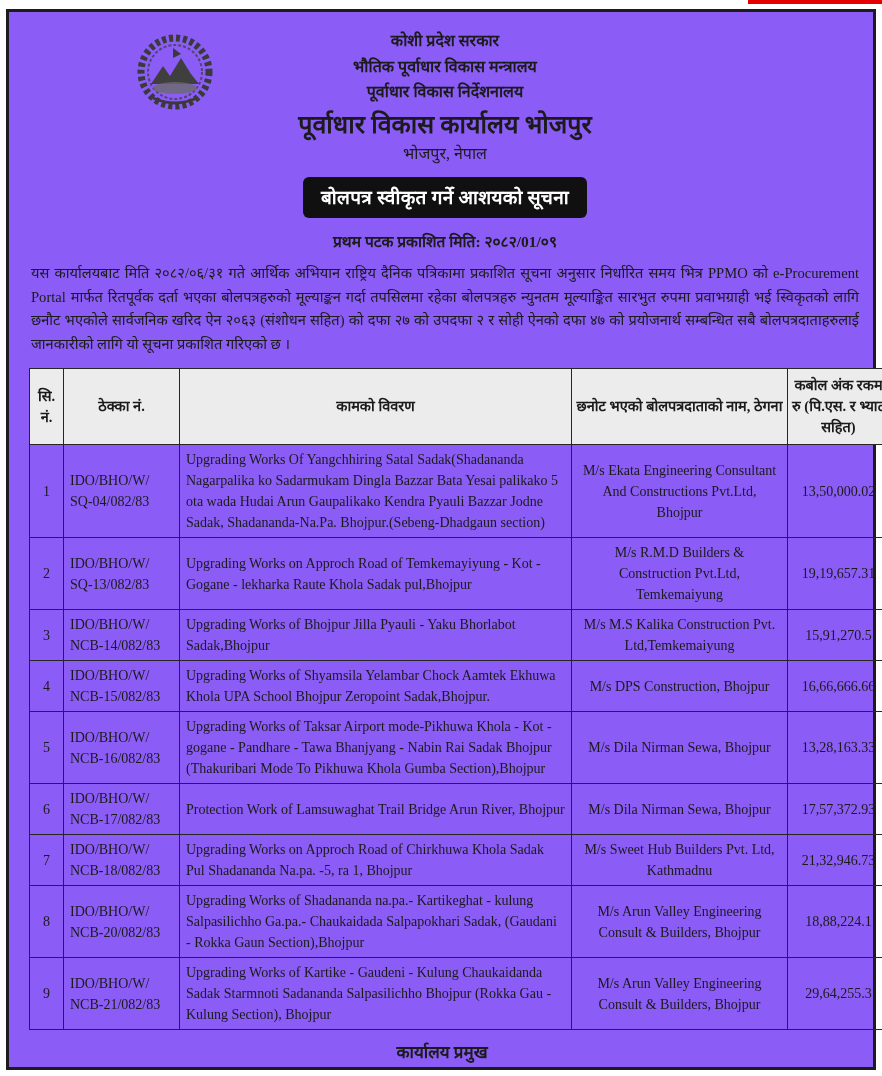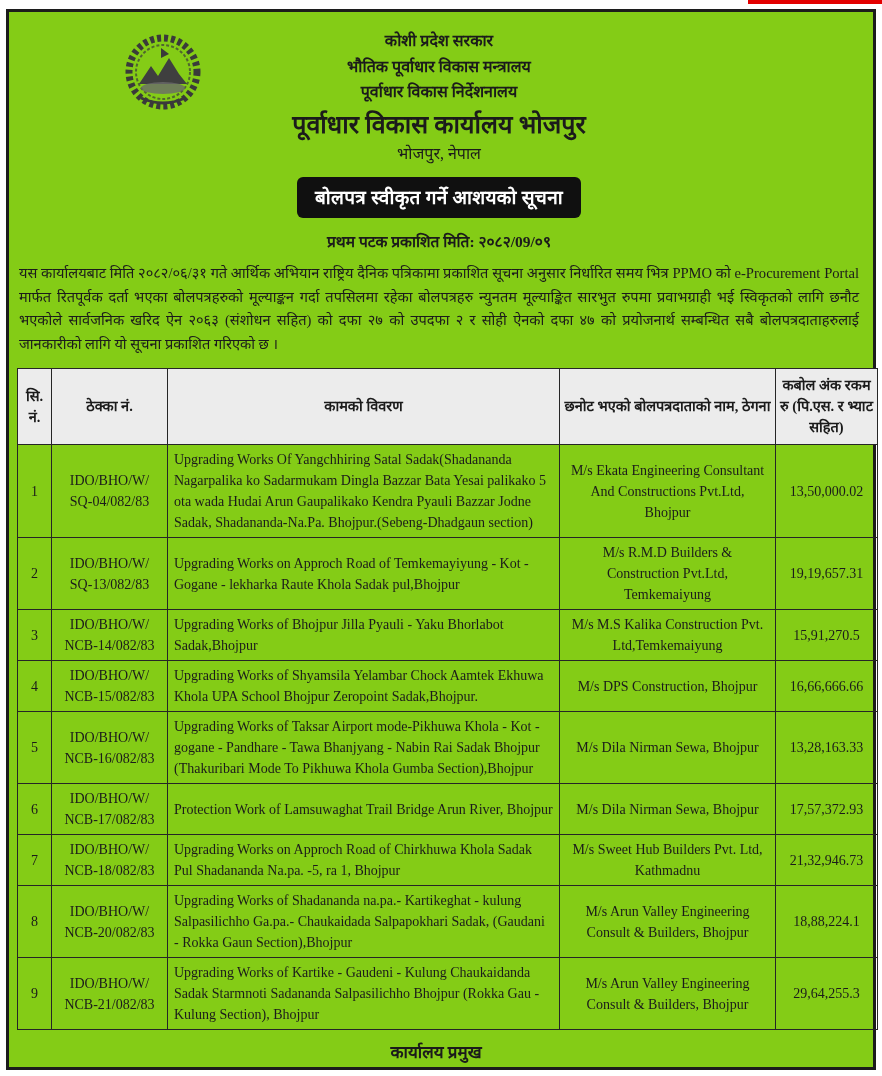--- a/index.html
+++ b/index.html
@@ -4,22 +4,22 @@
 <style>
   html,body{margin:0;padding:0;}
   body{
     width:882px;height:1076px;position:relative;background:#ffffff;
     font-family:"Liberation Serif","DejaVu Serif",serif;color:#1b1b1b;
     overflow:hidden;
   }
   .red-line{position:absolute;top:0;right:0;width:134px;height:4px;background:#e40000;}
   .doc-frame{
     position:absolute;left:6px;right:6px;top:9px;bottom:6px;
-    border:3px solid #1c1c1c;background:#84cc16;box-sizing:border-box;
-    padding:10px 12px 6px 8px;
+    border:3px solid #1c1c1c;background:#8b5cf6;box-sizing:border-box;
+    padding:10px 12px 6px 20px;
   }
   
   .letterhead{position:relative;text-align:center;padding-top:6px;}
   .emblem{position:absolute;left:100px;top:6px;width:92px;height:92px;}
   .org-line{font-size:16px;font-weight:bold;line-height:1.6;}
   .office-name{font-size:25px;font-weight:bold;line-height:1.3;margin-top:4px;}
   .location{font-size:16px;font-weight:normal;line-height:1.6;}
   .notice-badge{
     display:inline-block;background:#101010;color:#ffffff;font-weight:bold;
     font-size:19px;padding:7px 18px 8px;border-radius:6px;margin-top:10px;
@@ -42,21 +42,21 @@
   table.tender th{
     background:#ececec;font-weight:bold;font-size:14.5px;line-height:1.45;
     text-align:center;padding:6px 3px;
   }
   col.c-sn{width:34px;}
   col.c-contract{width:116px;}
   col.c-desc{width:392px;}
   col.c-bidder{width:216px;}
   col.c-amount{width:102px;}
   td.sn{text-align:center;}
-  td.contract{text-align:center;white-space:pre-line;}
+  td.contract{text-align:left;white-space:pre-line;}
   td.desc{text-align:left;padding-left:9px;padding-right:6px;margin-top:8px;}
   td.bidder{text-align:center;}
   td.amount{text-align:center;}
   th.sn-h{white-space:pre-line;}
   .row-tall td{padding-top:7px;padding-bottom:7px;}
   
   .signature{
     text-align:center;font-weight:bold;font-size:17px;margin:10px 6px 0 0;
   }
 </style>
@@ -81,21 +81,21 @@
       </svg>
     </span>
     <div class="org-line">कोशी प्रदेश सरकार</div>
     <div class="org-line">भौतिक पूर्वाधार विकास मन्त्रालय</div>
     <div class="org-line">पूर्वाधार विकास निर्देशनालय</div>
     <div class="office-name">पूर्वाधार विकास कार्यालय भोजपुर</div>
     <div class="location">भोजपुर, नेपाल</div>
     <div>
       <span class="notice-badge">बोलपत्र स्वीकृत गर्ने आशयको सूचना</span>
     </div>
-    <div class="pub-date">प्रथम पटक प्रकाशित मिति: २०८२/09/०९</div>
+    <div class="pub-date">प्रथम पटक प्रकाशित मिति: २०८२/01/०९</div>
   </div>
 
   <p class="intro">यस कार्यालयबाट मिति २०८२/०६/३१ गते आर्थिक अभियान राष्ट्रिय दैनिक पत्रिकामा प्रकाशित सूचना अनुसार निर्धारित समय भित्र PPMO को e-Procurement Portal मार्फत रितपूर्वक दर्ता भएका बोलपत्रहरुको मूल्याङ्कन गर्दा तपसिलमा रहेका बोलपत्रहरु न्युनतम मूल्याङ्कित सारभुत रुपमा प्रवाभग्राही भई स्विकृतको लागि छनौट भएकोले सार्वजनिक खरिद ऐन २०६३ (संशोधन सहित) को दफा २७ को उपदफा २ र सोही ऐनको दफा ४७ को प्रयोजनार्थ सम्बन्धित सबै बोलपत्रदाताहरुलाई जानकारीको लागि यो सूचना प्रकाशित गरिएको छ ।</p>
 
   <table class="tender">
     <colgroup>
       <col class="c-sn">
         <col class="c-contract">
         <col class="c-desc">
         <col class="c-bidder">

